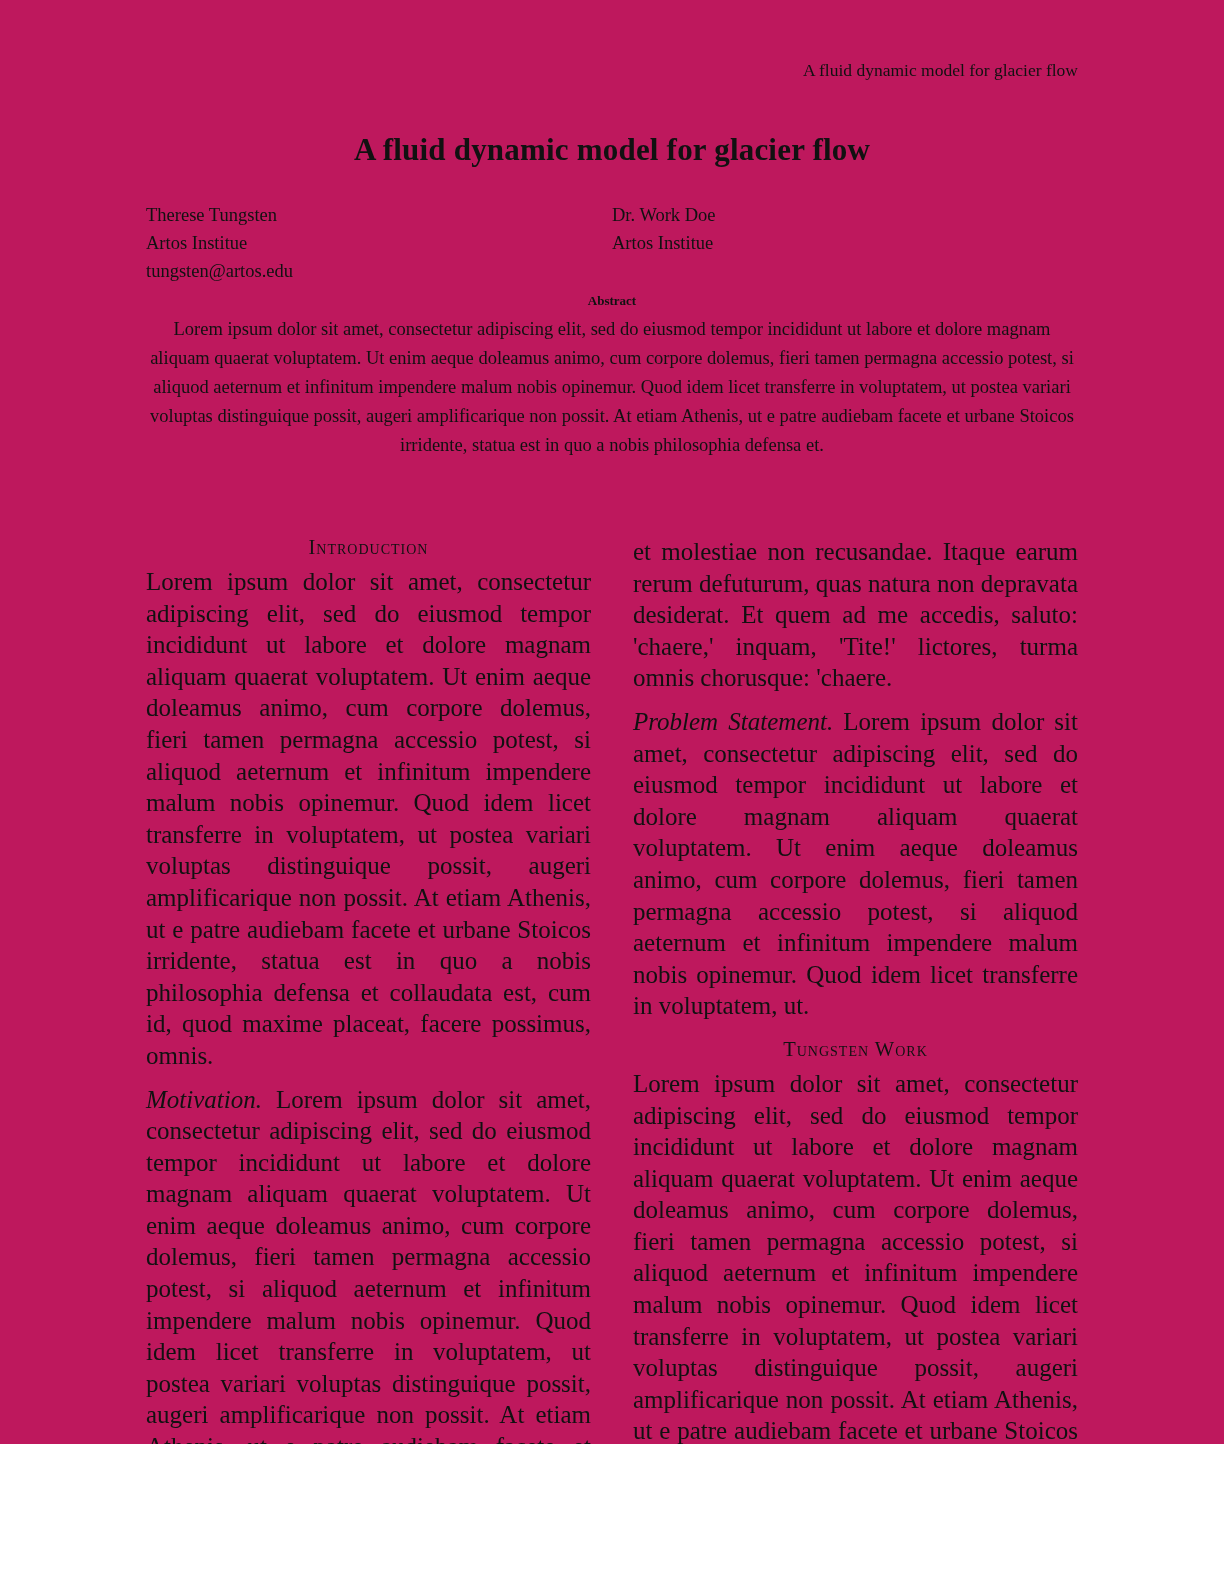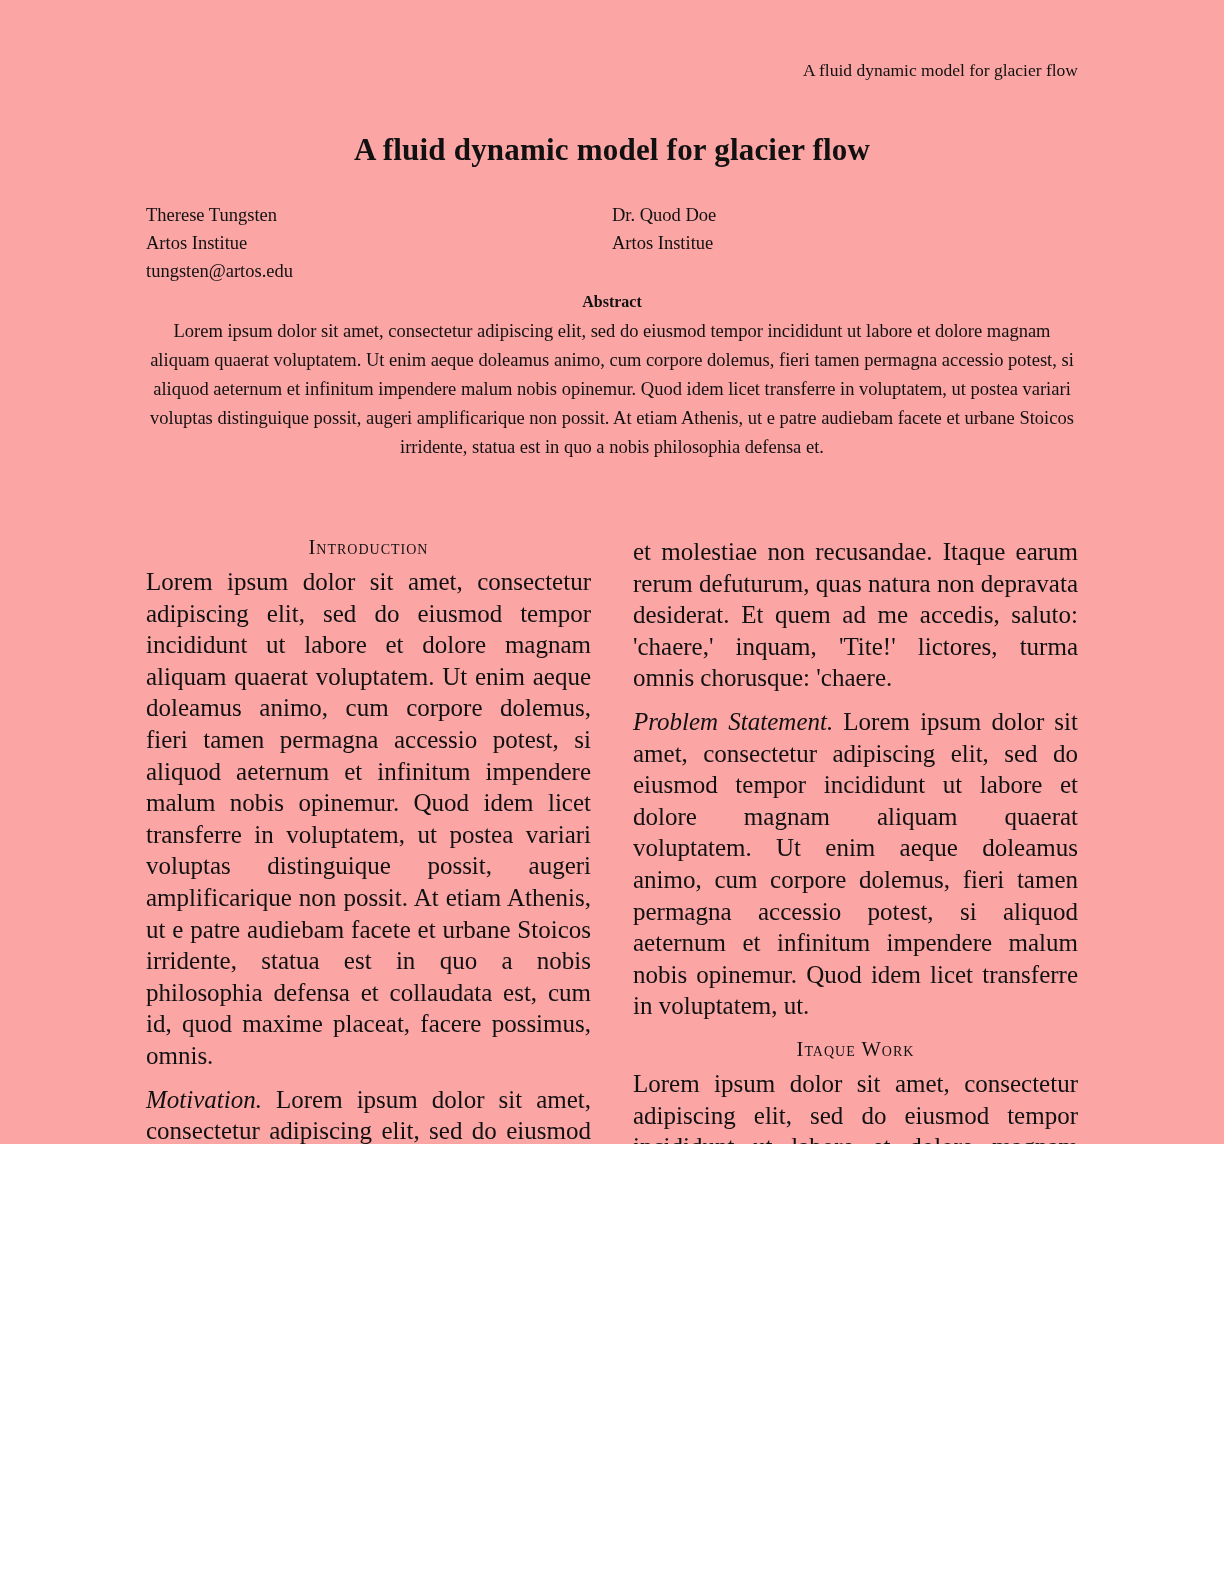--- a/index.html
+++ b/index.html
@@ -3,22 +3,22 @@
 <meta charset="utf-8">
 <style>
   html, body {
     margin: 0;
     padding: 0;
     background: #ffffff;
   }
   .page {
     position: relative;
     width: 1224px;
-    height: 1144px;
-    background: #fca5a5;
+    height: 1444px;
+    background: #be185d;
     font-family: "Liberation Serif", serif;
     color: #111111;
     overflow: hidden;
   }
   .running-header {
     position: absolute;
     top: 59px;
     right: 146px;
     font-size: 17.5px;
     line-height: 22px;
@@ -48,21 +48,21 @@
     line-height: 28px;
   }
   .abstract {
     position: absolute;
     top: 293px;
     left: 150px;
     width: 924px;
     text-align: center;
   }
   .abstract-heading {
-    font-size: 16px;
+    font-size: 13px;
     font-weight: bold;
     margin: 0 0 6px 0;
   }
   .abstract-text {
     margin: 0;
     font-size: 18.5px;
     line-height: 29px;
     text-align: center;
   }
   .columns {
@@ -117,21 +117,21 @@
 
   <h1 class="title">A fluid dynamic model for glacier flow</h1>
 
   <div class="authors">
     <div class="author">
       <div>Therese Tungsten</div>
       <div>Artos Institue</div>
       <div>tungsten@artos.edu</div>
     </div>
     <div class="author">
-      <div>Dr. Quod Doe</div>
+      <div>Dr. Work Doe</div>
       <div>Artos Institue</div>
     </div>
   </div>
 
   <div class="abstract">
     <div class="abstract-heading">Abstract</div>
     <p class="abstract-text">Lorem ipsum dolor sit amet, consectetur adipiscing elit, sed do eiusmod tempor incididunt ut labore et dolore magnam aliquam quaerat voluptatem. Ut enim aeque doleamus animo, cum corpore dolemus, fieri tamen permagna accessio potest, si aliquod aeternum et infinitum impendere malum nobis opinemur. Quod idem licet transferre in voluptatem, ut postea variari voluptas distinguique possit, augeri amplificarique non possit. At etiam Athenis, ut e patre audiebam facete et urbane Stoicos irridente, statua est in quo a nobis philosophia defensa et.</p>
   </div>
 
   <div class="columns">
@@ -144,21 +144,21 @@
         <span>Lorem ipsum dolor sit amet, consectetur adipiscing elit, sed do eiusmod tempor incididunt ut labore et dolore magnam aliquam quaerat voluptatem. Ut enim aeque doleamus animo, cum corpore dolemus, fieri tamen permagna accessio potest, si aliquod aeternum et infinitum impendere malum nobis opinemur. Quod idem licet transferre in voluptatem, ut postea variari voluptas distinguique possit, augeri amplificarique non possit. At etiam Athenis, ut e patre audiebam facete et urbane Stoicos irridente, statua est in quo a nobis philosophia defensa et collaudata est, cum id, quod maxime placeat, facere possimus, omnis voluptas assumenda est, omnis dolor repellendus. Temporibus autem quibusdam et aut officiis debitis aut rerum necessitatibus saepe eveniet, ut et voluptates repudiandae sint</span>
       </p>
     </div>
 
     <div class="col">
       <p class="body-par">et molestiae non recusandae. Itaque earum rerum defuturum, quas natura non depravata desiderat. Et quem ad me accedis, saluto: 'chaere,' inquam, 'Tite!' lictores, turma omnis chorusque: 'chaere.</p>
       <p class="body-par spaced">
         <span class="runin">Problem Statement.</span>
         <span>Lorem ipsum dolor sit amet, consectetur adipiscing elit, sed do eiusmod tempor incididunt ut labore et dolore magnam aliquam quaerat voluptatem. Ut enim aeque doleamus animo, cum corpore dolemus, fieri tamen permagna accessio potest, si aliquod aeternum et infinitum impendere malum nobis opinemur. Quod idem licet transferre in voluptatem, ut.</span>
       </p>
-      <h2 class="sec-heading related">Itaque Work</h2>
+      <h2 class="sec-heading related">Tungsten Work</h2>
       <p class="body-par">Lorem ipsum dolor sit amet, consectetur adipiscing elit, sed do eiusmod tempor incididunt ut labore et dolore magnam aliquam quaerat voluptatem. Ut enim aeque doleamus animo, cum corpore dolemus, fieri tamen permagna accessio potest, si aliquod aeternum et infinitum impendere malum nobis opinemur. Quod idem licet transferre in voluptatem, ut postea variari voluptas distinguique possit, augeri amplificarique non possit. At etiam Athenis, ut e patre audiebam facete et urbane Stoicos irridente, statua est in quo a nobis philosophia defensa et collaudata est, cum id, quod maxime placeat, facere possimus, omnis voluptas assumenda est, omnis dolor repellendus. Temporibus autem quibusdam et aut officiis debitis aut rerum necessitatibus saepe eve-</p>
     </div>
 
   </div>
 
   <div class="footer">1</div>
 
 </div>
 
 </body></html>

